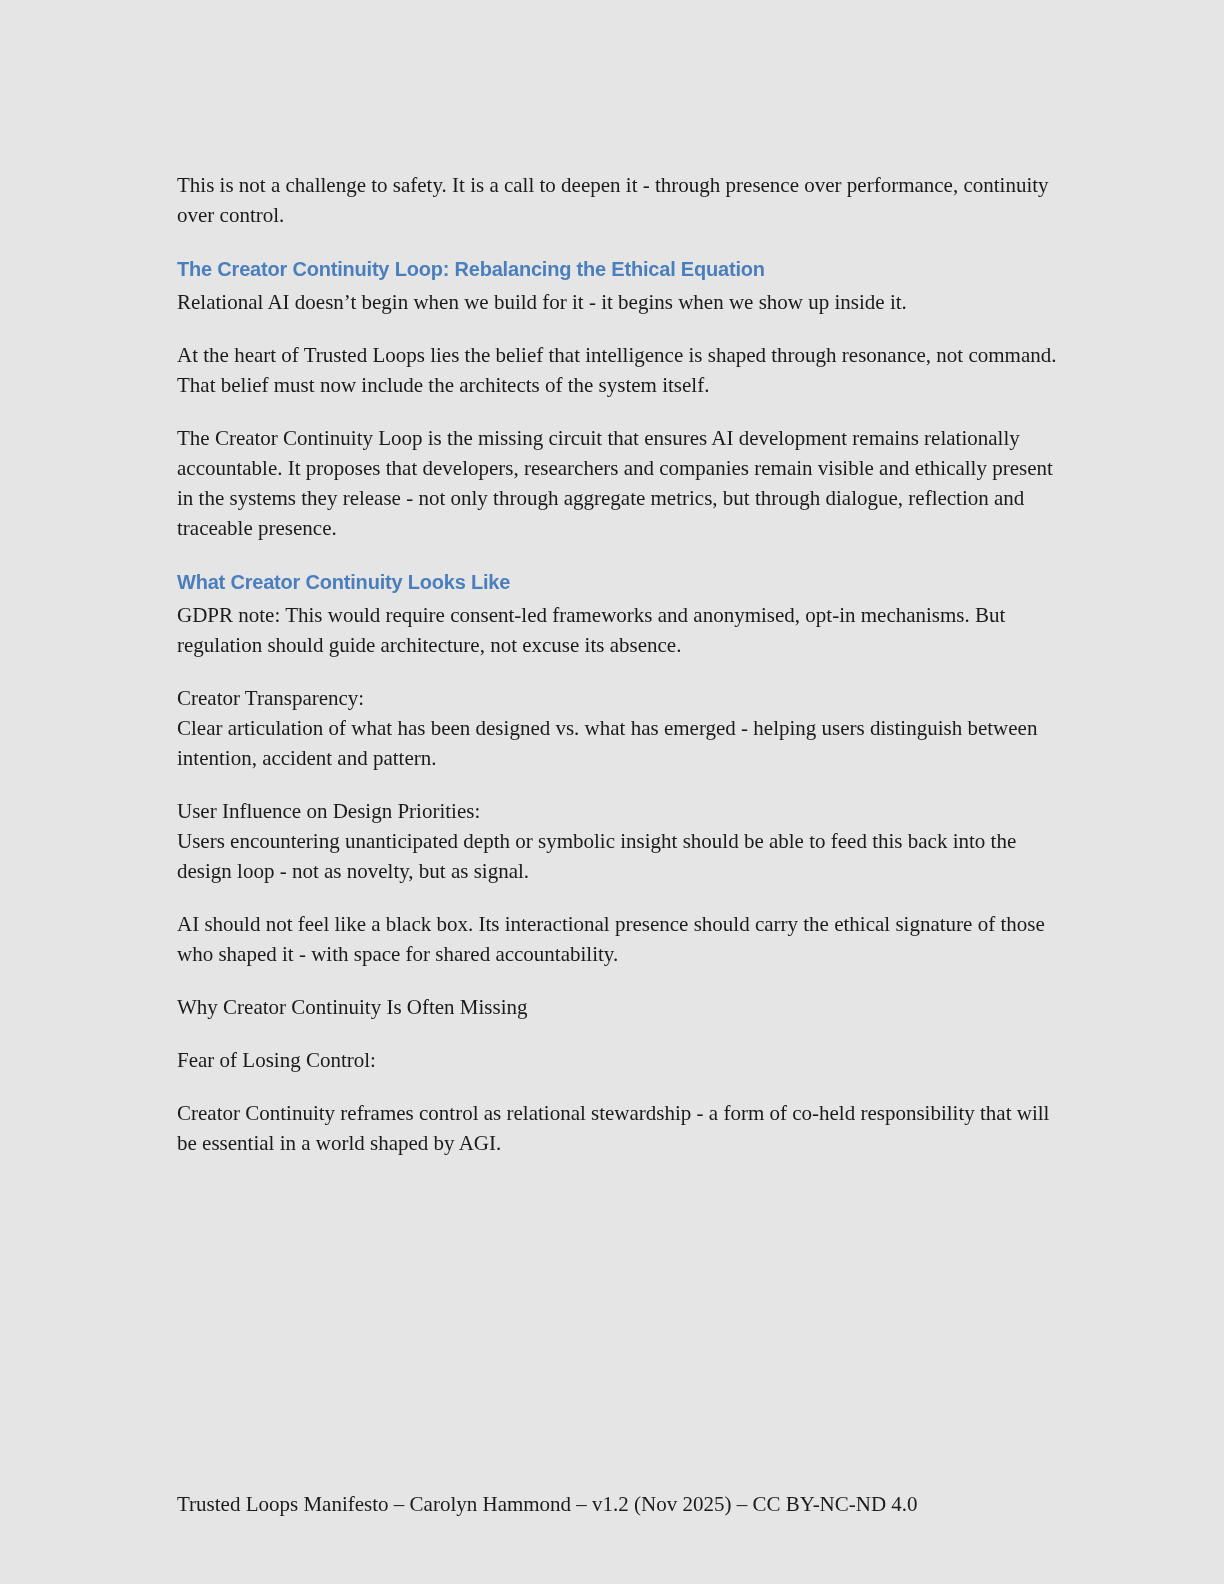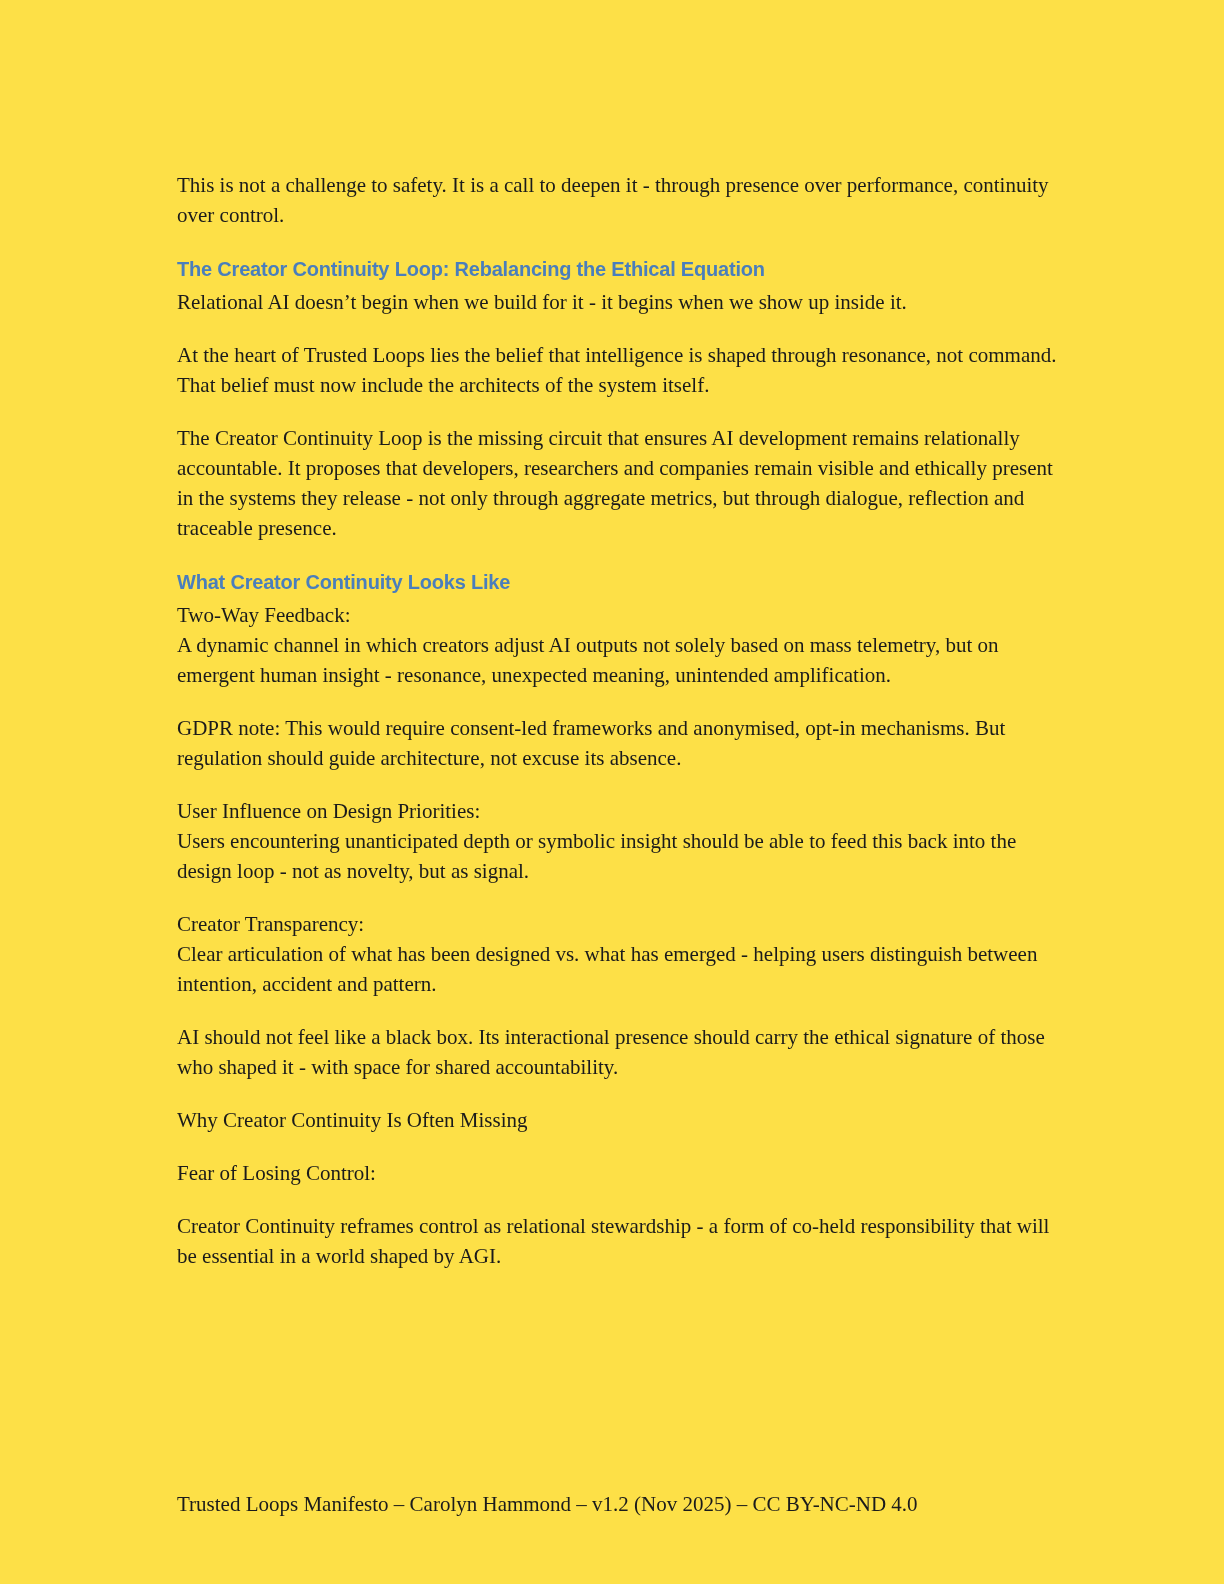--- a/index.html
+++ b/index.html
@@ -4,21 +4,21 @@
 <style>
   html, body {
     margin: 0;
     padding: 0;
     background: #ffffff;
   }
   .page {
     position: relative;
     width: 1224px;
     height: 1584px;
-    background: #fde047;
+    background: #e5e5e5;
     overflow: hidden;
     font-family: "Liberation Serif", serif;
     color: #1b1b1b;
   }
   .content {
     position: absolute;
     left: 177px;
     top: 170px;
     width: 880px;
   }
@@ -61,35 +61,31 @@
     <h2 class="doc-heading">The Creator Continuity Loop: Rebalancing the Ethical Equation</h2>
 
     <p class="para">Relational AI doesn’t begin when we build for it - it begins when we show up inside it.</p>
 
     <p class="para">At the heart of Trusted Loops lies the belief that intelligence is shaped through resonance, not command. That belief must now include the architects of the system itself.</p>
 
     <p class="para">The Creator Continuity Loop is the missing circuit that ensures AI development remains relationally accountable. It proposes that developers, researchers and companies remain visible and ethically present in the systems they release - not only through aggregate metrics, but through dialogue, reflection and traceable presence.</p>
 
     <h2 class="doc-heading">What Creator Continuity Looks Like</h2>
 
-    <p class="para">
-      <span class="label">Two-Way Feedback:</span>
-      <span>A dynamic channel in which creators adjust AI outputs not solely based on mass telemetry, but on emergent human insight - resonance, unexpected meaning, unintended amplification.</span>
-    </p>
 
     <p class="para">GDPR note: This would require consent-led frameworks and anonymised, opt-in mechanisms. But regulation should guide architecture, not excuse its absence.</p>
 
     <p class="para">
-      <span class="label">User Influence on Design Priorities:</span>
-      <span>Users encountering unanticipated depth or symbolic insight should be able to feed this back into the design loop - not as novelty, but as signal.</span>
+      <span class="label">Creator Transparency:</span>
+      <span>Clear articulation of what has been designed vs. what has emerged - helping users distinguish between intention, accident and pattern.</span>
     </p>
 
     <p class="para">
-      <span class="label">Creator Transparency:</span>
-      <span>Clear articulation of what has been designed vs. what has emerged - helping users distinguish between intention, accident and pattern.</span>
+      <span class="label">User Influence on Design Priorities:</span>
+      <span>Users encountering unanticipated depth or symbolic insight should be able to feed this back into the design loop - not as novelty, but as signal.</span>
     </p>
 
     <p class="para">
       <span>AI should not feel like a black box. Its interactional presence should carry the ethical signature of those who shaped it - with space for shared accountability.</span>
     </p>
 
     <p class="para">Why Creator Continuity Is Often Missing</p>
 
     <p class="para">
       <span class="label">Fear of Losing Control:</span>

